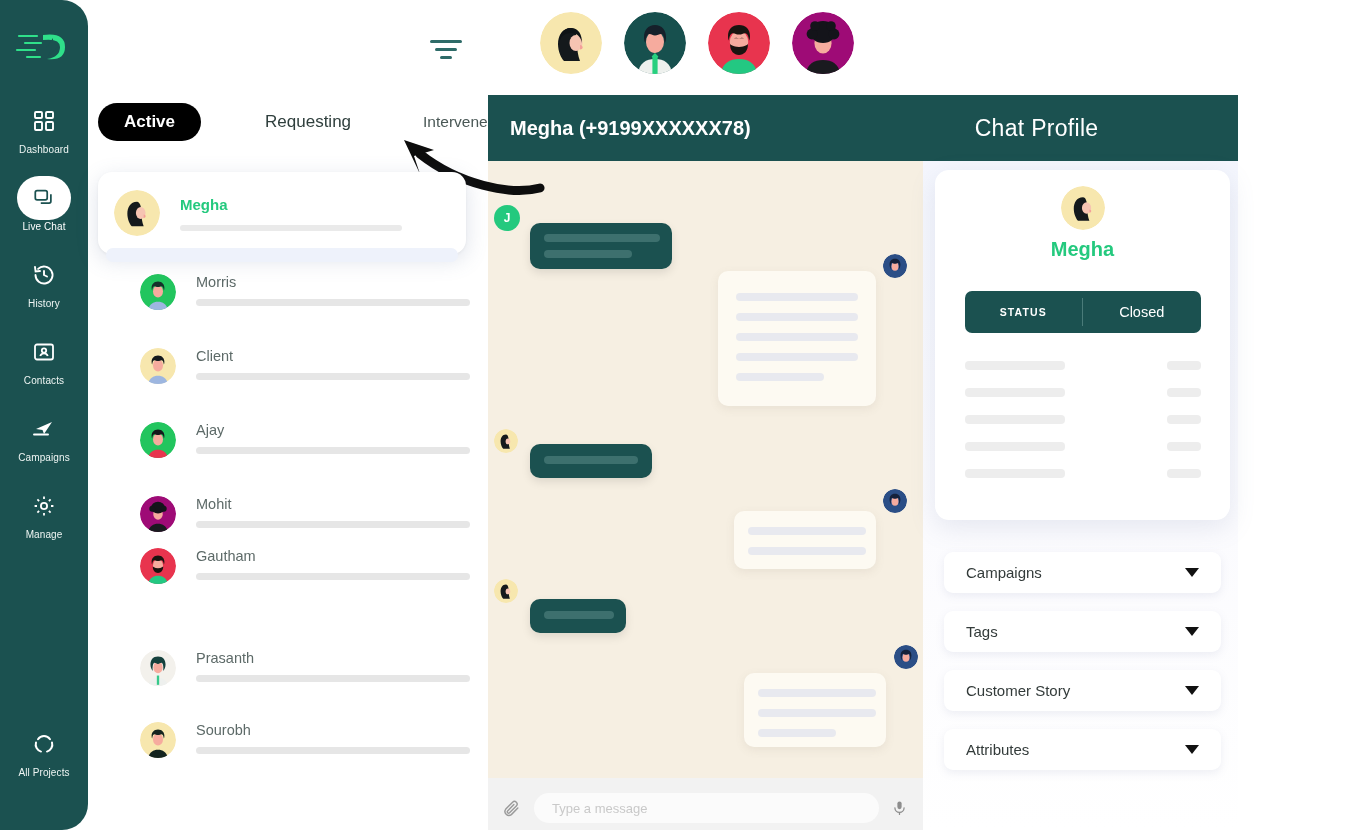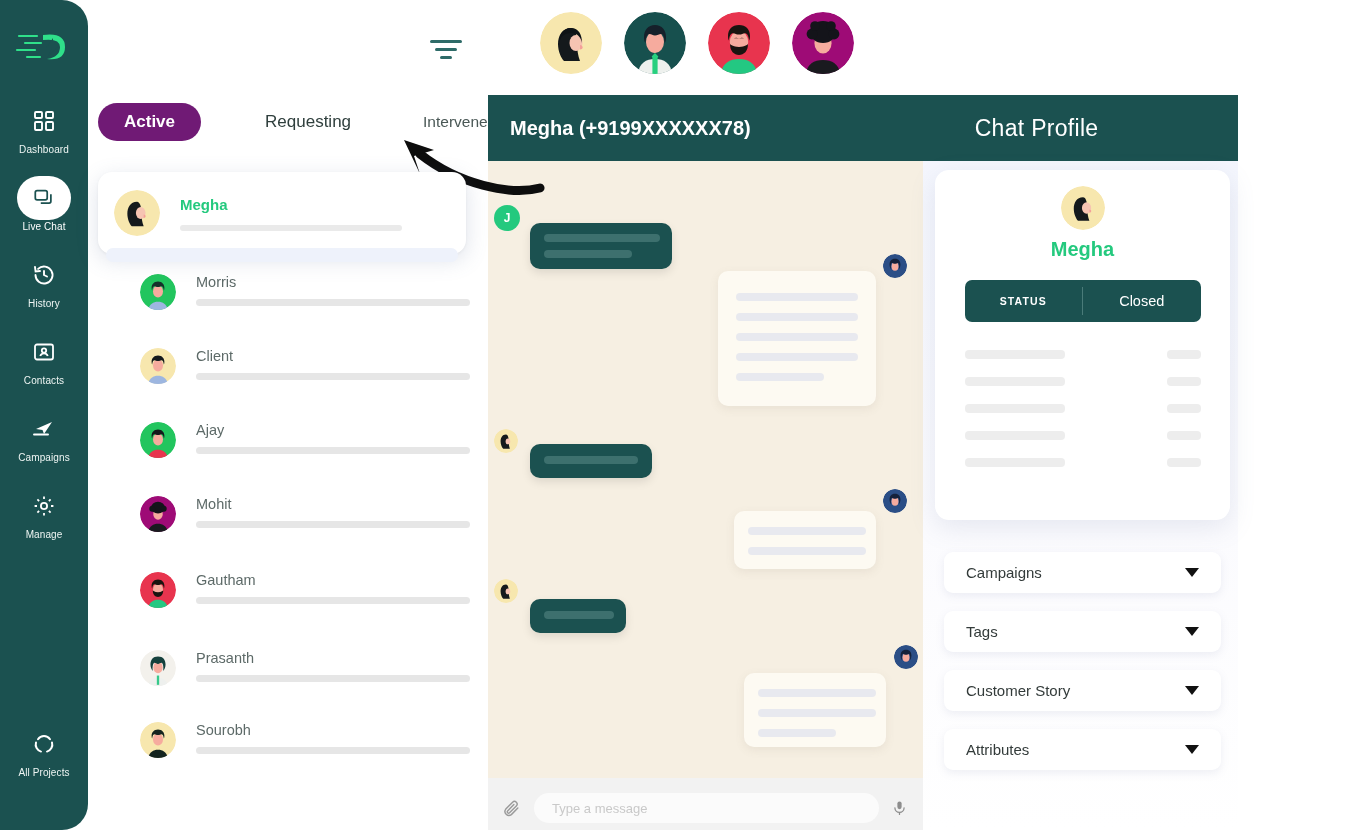--- a/index.html
+++ b/index.html
@@ -58,21 +58,21 @@
 
   .avatars-row { position:absolute; left: 540px; top: 12px; display:flex; gap:22px; }
   .av-lg { width: 62px; height: 62px; border-radius: 50%; overflow:hidden; position:relative; cursor:pointer; }
 
   
   .tabs { position:absolute; left: 98px; top: 103px; display:flex; align-items:center; gap:0px; }
   .tab {
     font-size: 16.5px; color:#3a4a48; padding: 9px 22px; cursor:pointer; white-space:nowrap;
   }
   .tab.pill {
-    background:#701a75; color:#ffffff; border-radius: 20px; font-weight:700;
+    background:#000000; color:#ffffff; border-radius: 20px; font-weight:700;
     padding: 9px 26px; font-size: 17px;
   }
   .tab.t2 { margin-left: 42px; font-size:17px; color:#2f3f3d; }
   .tab.t3 { margin-left: 28px; font-size:15.5px; color:#4a5856; }
 
   
   .chat-list { position:absolute; left: 98px; top: 172px; width: 370px; height: 640px; }
   .selected-card {
     position:absolute; left: 0; top: 0; width: 368px; height: 82px;
     background:#ffffff; border-radius: 14px;
@@ -145,21 +145,21 @@
   }
   .profile-card {
     position:absolute; left:935px; top:170px; width:295px; height:350px;
     background:#ffffff; border-radius: 14px;
     box-shadow: 0 8px 26px rgba(120,130,170,.16);
     display:flex; flex-direction:column; align-items:center;
   }
   .profile-av { width:44px; height:44px; border-radius:50%; overflow:hidden; margin-top:16px; }
   .profile-name { margin-top:8px; font-size:20px; color:#24c97e; font-weight:700; }
   .status-bar {
-    margin-top:19px; width:236px; height:42px; background:#1b5150; border-radius:7px;
+    margin-top:30px; width:236px; height:42px; background:#1b5150; border-radius:7px;
     display:flex; align-items:center;
   }
   .status-label { flex:1; text-align:center; color:#fff; font-size:10.5px; letter-spacing:1.1px; font-weight:700; }
   .status-div { width:1px; height:28px; background:#4a7b79; }
   .status-value { flex:1; text-align:center; color:#fff; font-size:14.5px; }
   .skel-grid { margin-top:28px; width:236px; }
   .skel-row { display:flex; justify-content:space-between; margin-bottom:18px; }
   .skel-row .l { width:100px; height:9px; background:#ededed; border-radius:4px; }
   .skel-row .r { width:34px; height:9px; background:#ededed; border-radius:4px; }
 
@@ -406,21 +406,21 @@
           <circle cx="21" cy="22" r="5" fill="#14141a"></circle>
             <circle cx="41" cy="22" r="5" fill="#14141a"></circle>
         </svg>
       </span>
       <div class="row-text">
         <div class="row-name">Mohit</div>
         <div class="skel-line"></div>
       </div>
     </div>
 
-    <div class="row" style="top:400px">
+    <div class="row" style="top:376px">
       <span class="av-sm">
         <svg width="36" height="36" viewBox="0 0 62 62">
             <circle cx="31" cy="31" r="31" fill="#e8344e"></circle>
           <path d="M14 62c2-10 9-14 17-14s15 4 17 14z" fill="#23c882"></path>
           <ellipse cx="31" cy="30" rx="8.6" ry="10.6" fill="#f6ab9e"></ellipse>
           <path d="M22 32c0 7 4 11 9 11s9-4 9-11c0 0-3 3-9 3s-9-3-9-3z" fill="#1a1410"></path>
           <path d="M31 13c-7 0-11 5-11 11 0 2 .4 3.6.9 4.6.6-5 2.1-7.4 4.1-7.4 2.4 0 3 1.4 6 1.4s3.6-1.4 6-1.4c2 0 3.5 2.4 4.1 7.4.5-1 .9-2.6.9-4.6 0-6-4-11-11-11z" fill="#1a1410"></path>
         </svg>
       </span>
       <div class="row-text">

